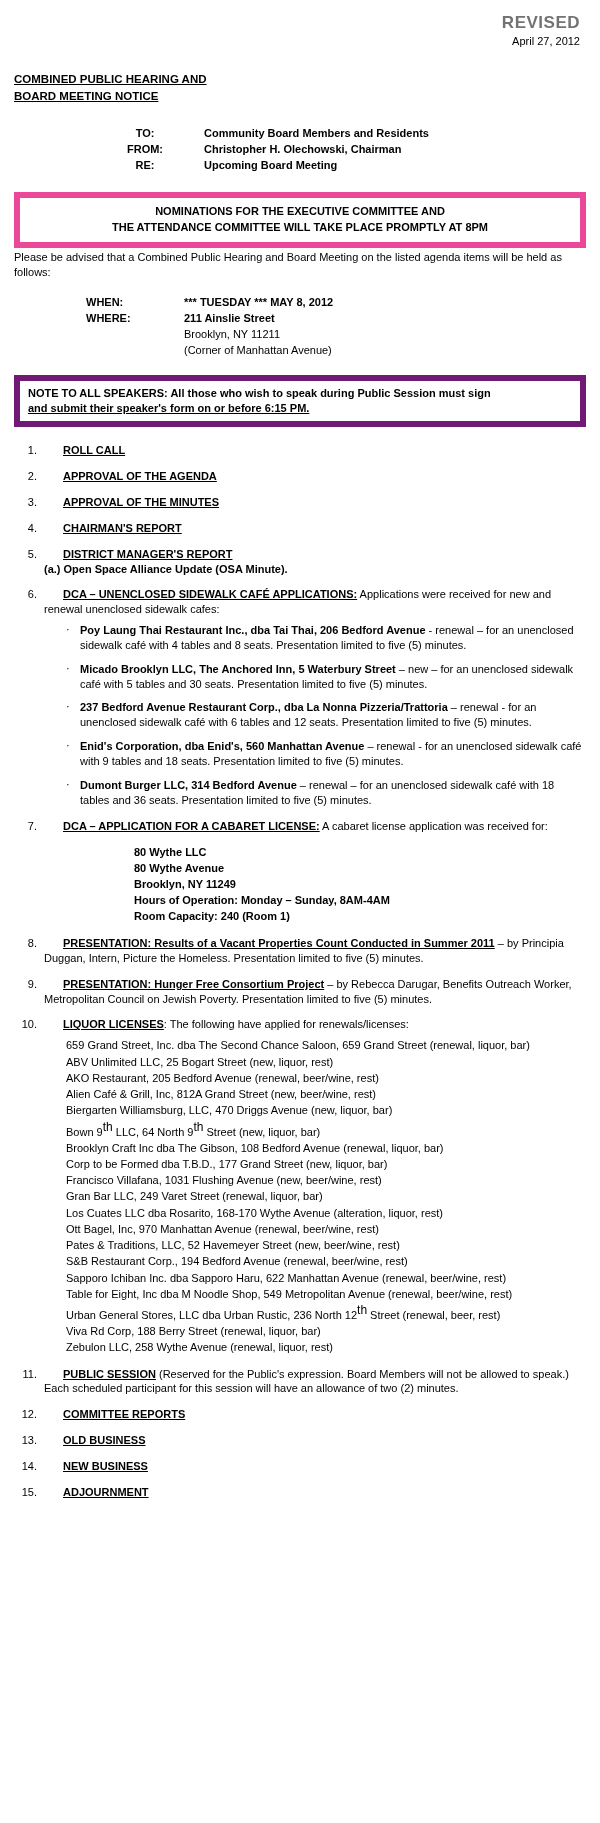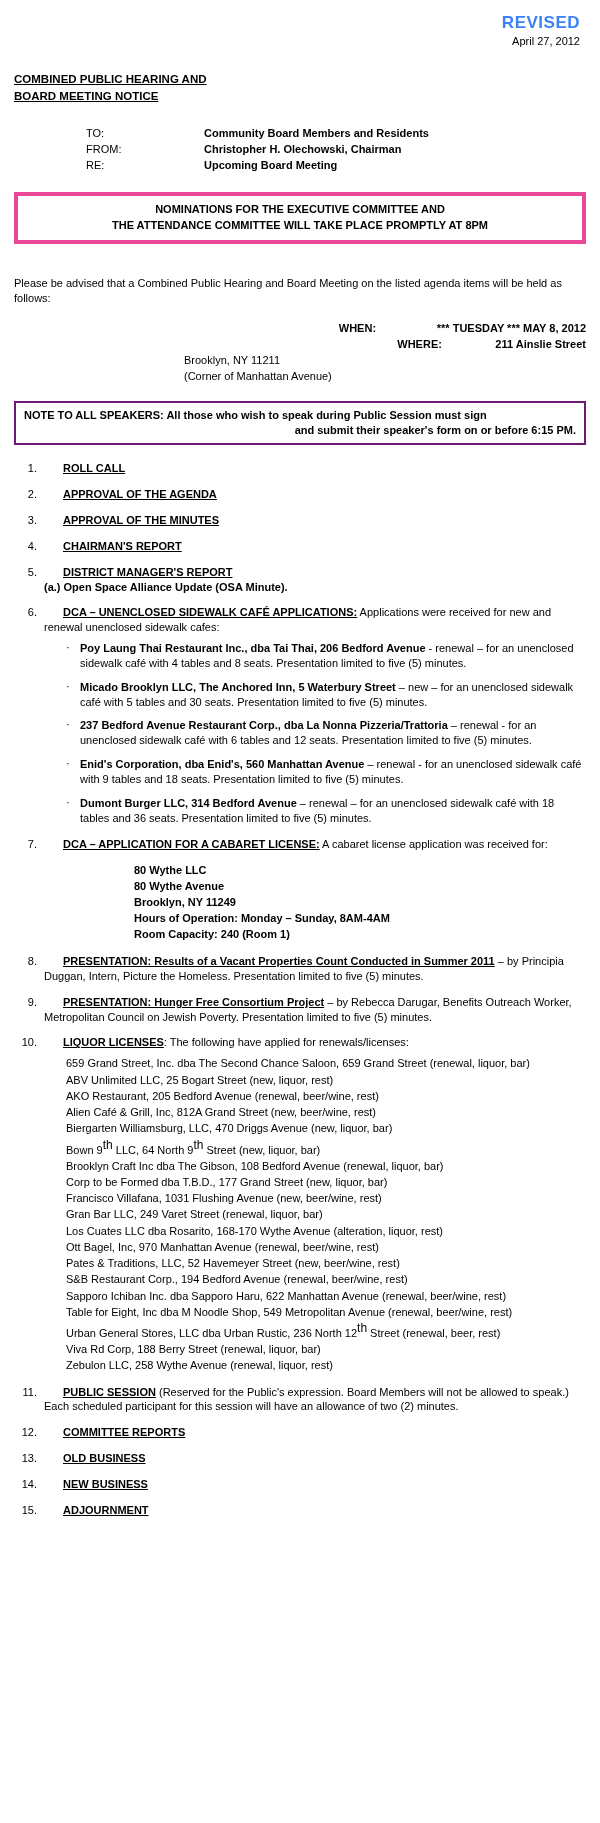--- a/index.html
+++ b/index.html
@@ -15,21 +15,21 @@
     line-height: 1.25;
   }
   .page {
     width: 600px;
     box-sizing: border-box;
     padding: 8px 14px 20px 14px;
     position: relative;
   }
   .revised {
     text-align: right;
-    color: #3b82f6;
+    color: #737373;
     font-weight: bold;
     font-size: 17px;
     letter-spacing: 0.5px;
     margin: 4px 6px 0 0;
   }
   .date {
     text-align: right;
     font-size: 11px;
     margin: 2px 6px 0 0;
   }
@@ -47,70 +47,70 @@
     margin-top: 22px;
     padding-left: 72px;
     font-size: 11px;
   }
   .meta-row {
     display: flex;
     line-height: 1.45;
   }
   .meta-label {
     width: 118px;
-    font-weight: normal;
+    font-weight: bold;
+    text-align: center;
   }
   .meta-value {
     font-weight: bold;
   }
   .boxed {
-    border: 4px solid #ec4899;
+    border: 6px solid #ec4899;
     margin-top: 18px;
     padding: 6px 8px;
     text-align: center;
     font-weight: bold;
     font-size: 11px;
     line-height: 1.45;
   }
   .boxed span { display: block; }
   .para {
-    margin-top: 32px;
+    margin-top: 2px;
     font-size: 11px;
     line-height: 1.4;
   }
   .when-block {
     margin-top: 14px;
     padding-left: 72px;
     font-size: 11px;
   }
   .when-row {
     display: flex;
     line-height: 1.45;
-    justify-content: flex-end;
   }
   .when-label {
     width: 98px;
     font-weight: bold;
   }
   .when-value { font-weight: bold; }
   .when-sub {
     padding-left: 98px;
     font-weight: normal;
     line-height: 1.45;
   }
   .note-box {
-    border: 2px solid #701a75;
+    border: 6px solid #701a75;
     margin-top: 16px;
     padding: 5px 8px;
     font-weight: bold;
     font-size: 11px;
     line-height: 1.4;
   }
   .note-box .l1 { display:block; }
-  .note-box .l2 { display:block; text-align:right; }
+  .note-box .l2 { display:block; text-align:left;text-decoration:underline; }
   ol.agenda {
     margin: 16px 0 0 0;
     padding: 0 0 0 26px;
     list-style: decimal;
   }
   ol.agenda > li {
     margin-bottom: 11px;
     font-size: 11px;
     line-height: 1.35;
     padding-left: 4px;

